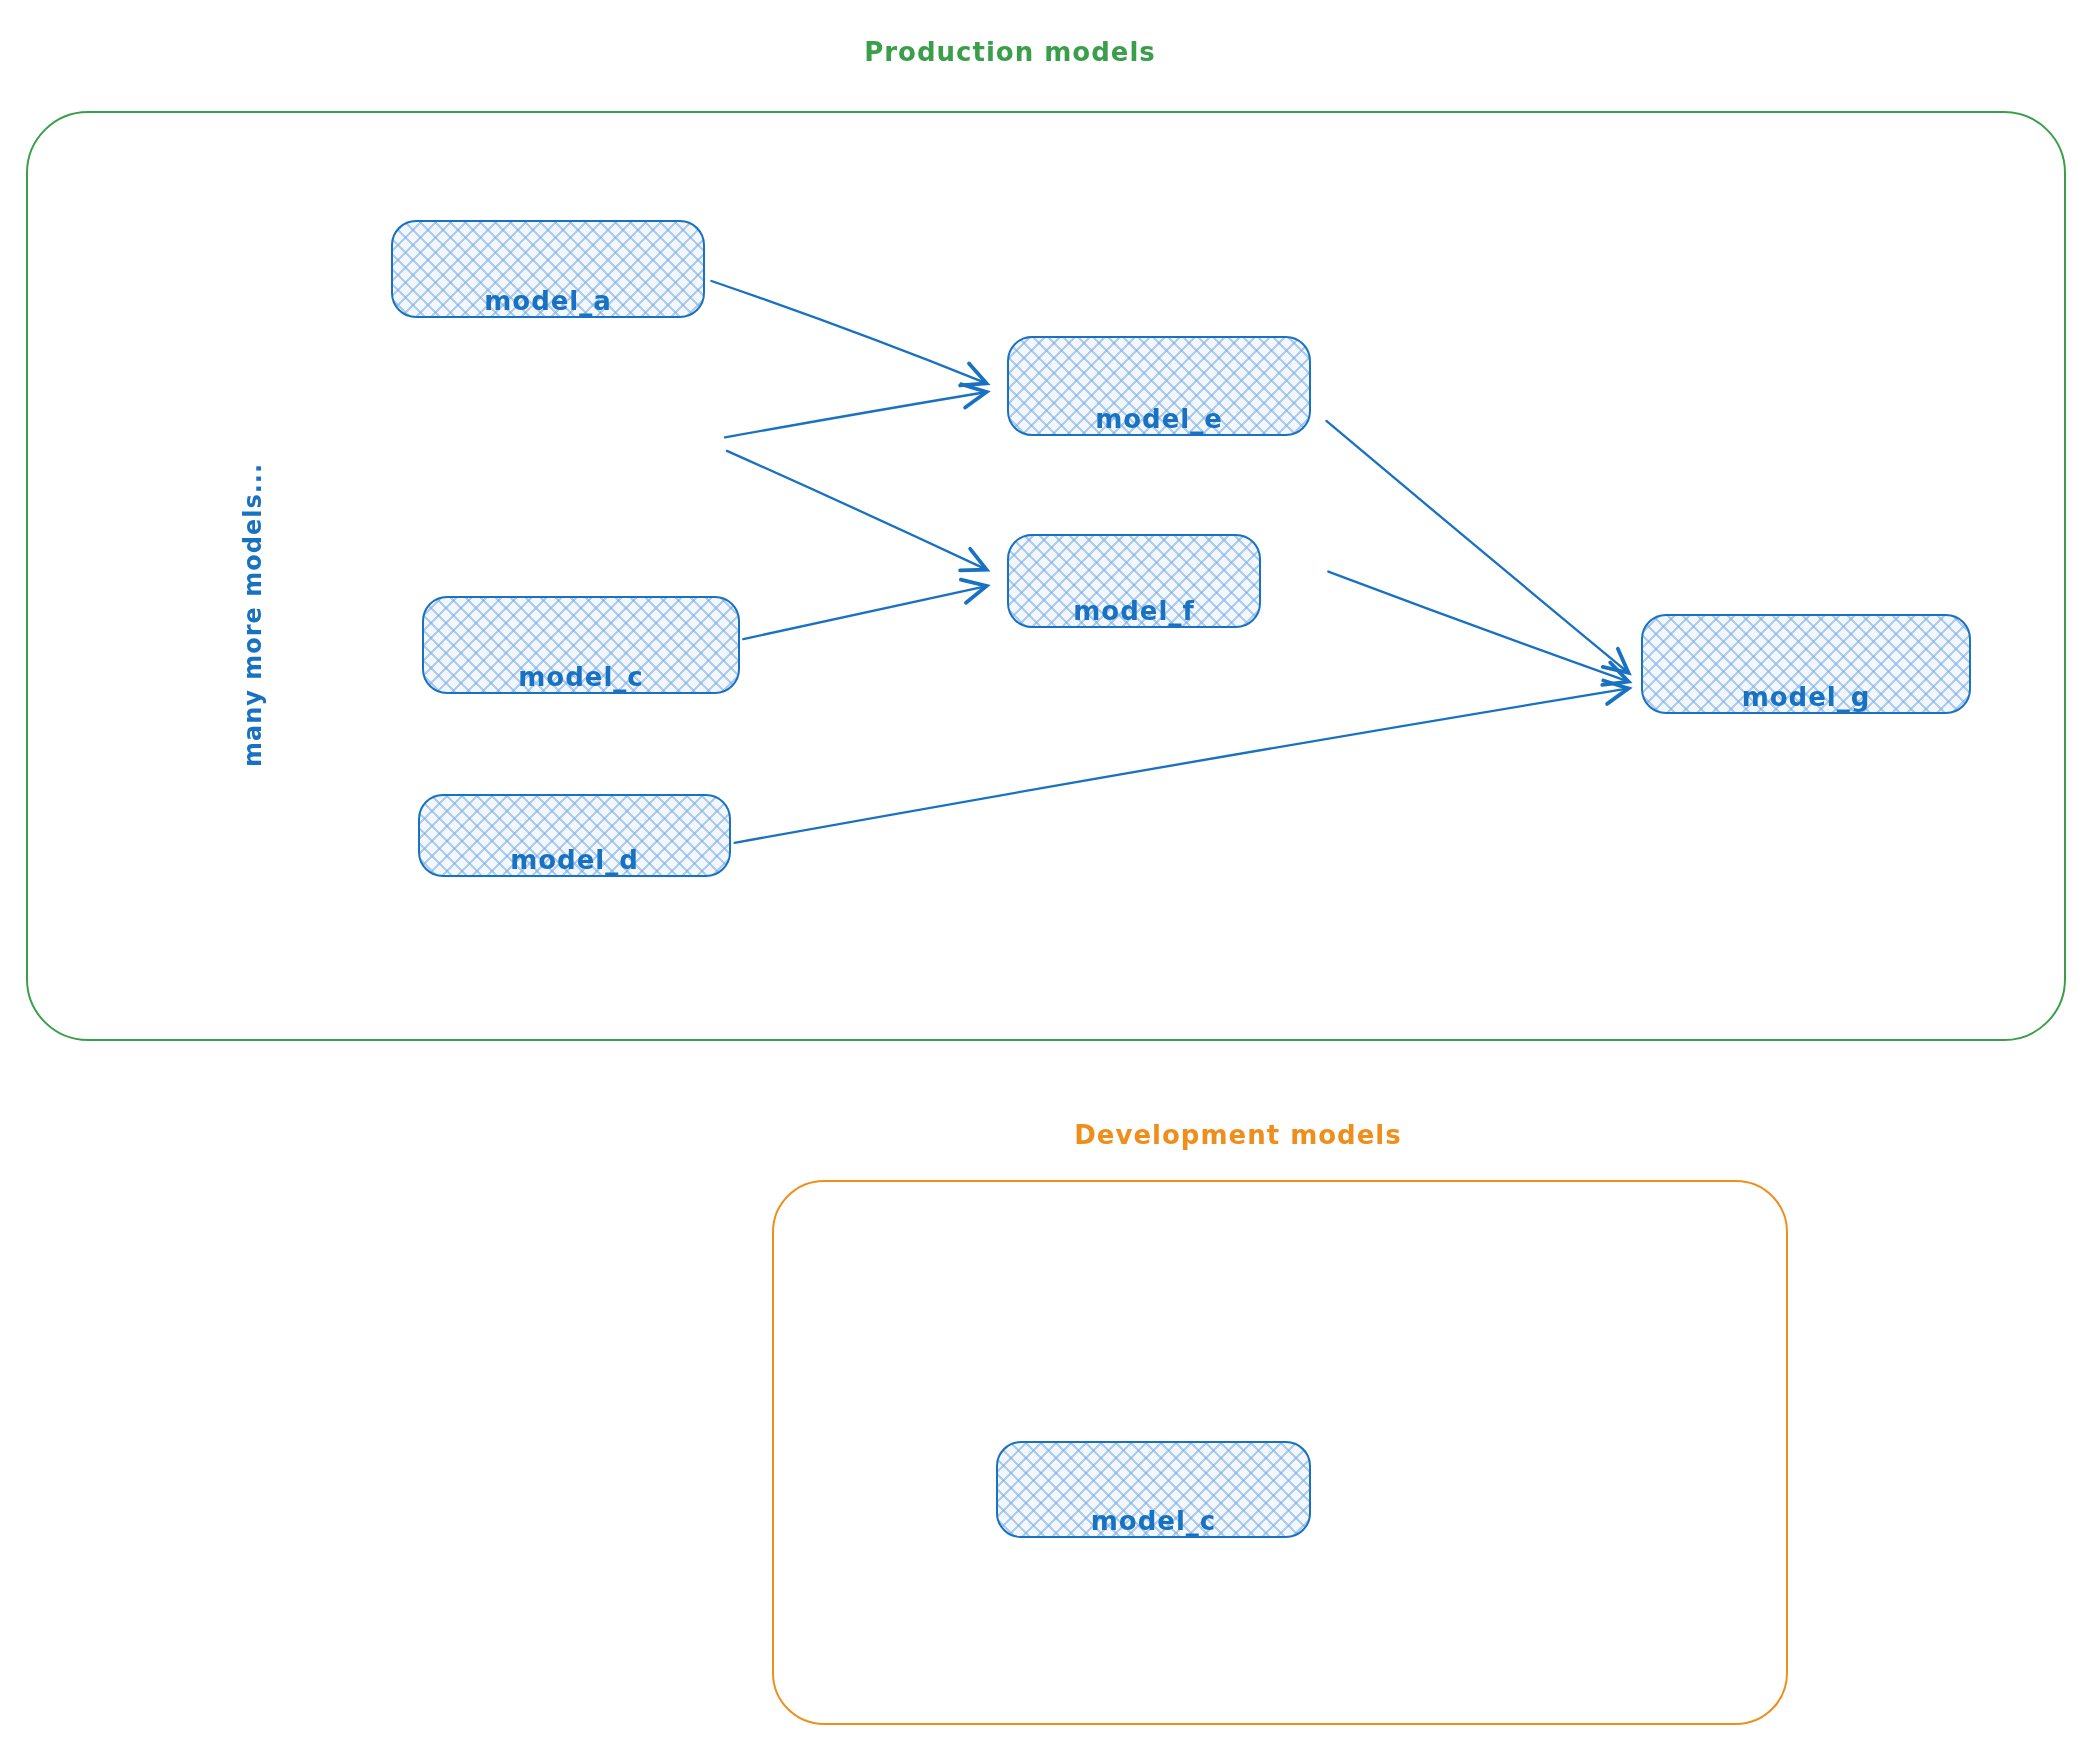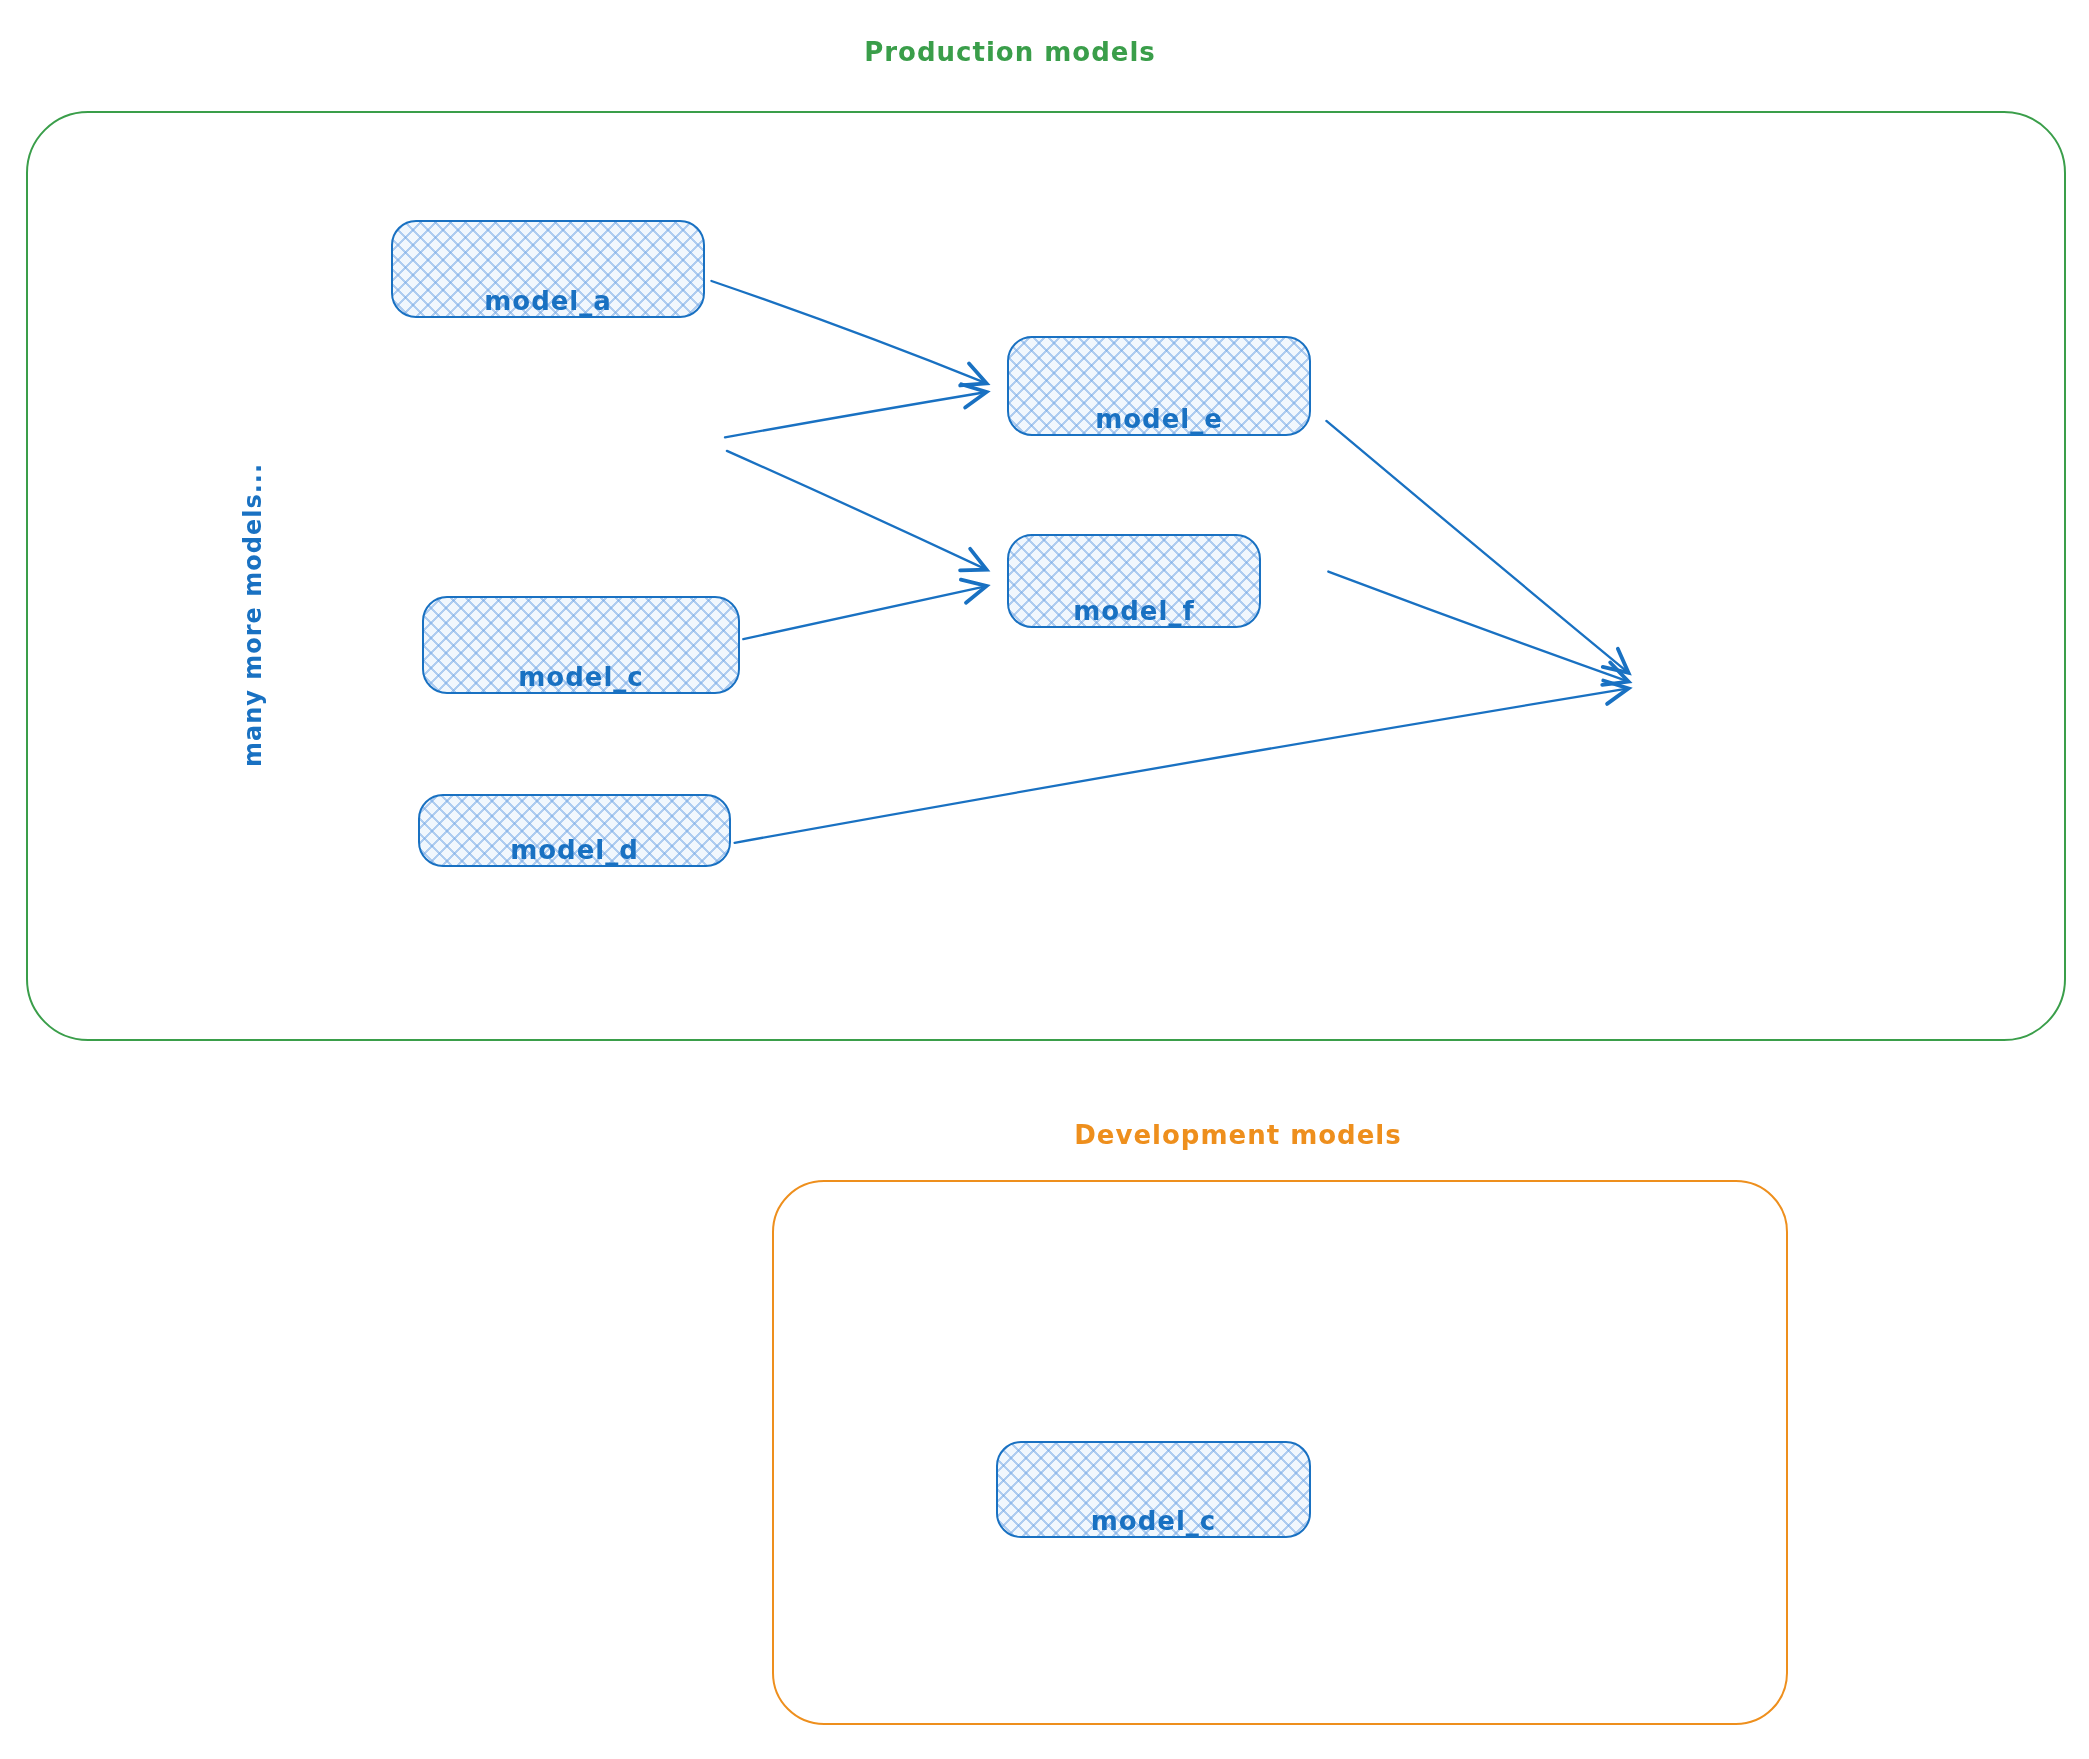--- a/index.html
+++ b/index.html
@@ -81,21 +81,21 @@
     align-items:flex-end;
     justify-content:center;
     color:var(--blue);
     font-size:26px;
     font-weight:600;
     letter-spacing:1px;
   }
   .node-a{left:391px;top:220px;width:314px;height:98px;}
   .node-b{left:409px;top:394px;width:310px;height:100px;}
   .node-c{left:422px;top:596px;width:318px;height:98px;}
-  .node-d{left:418px;top:794px;width:313px;height:73px;}
+  .node-d{left:418px;top:794px;width:313px;height:83px;}
   .node-e{left:1007px;top:336px;width:304px;height:100px;}
   .node-f{left:1007px;top:534px;width:254px;height:94px;}
   .node-g{left:1641px;top:614px;width:330px;height:100px;}
   .node-dev-c{left:996px;top:1441px;width:315px;height:97px;}
 
   svg.edges{
     position:absolute;left:0;top:0;
     width:2089px;height:1759px;
     pointer-events:none;
   }
@@ -142,20 +142,23 @@
   </div>
   <div class="node node-d">
     <span>model_d</span>
   </div>
   <div class="node node-e">
     <span>model_e</span>
   </div>
   <div class="node node-f">
     <span>model_f</span>
   </div>
+  <div class="node node-g">
+    <span>model_g</span>
+  </div>
 
   <div class="section-title development-title">Development models</div>
 
   <div class="container development-box"></div>
 
   <div class="node node-dev-c">
     <span>model_c</span>
   </div>
 
 </div>

